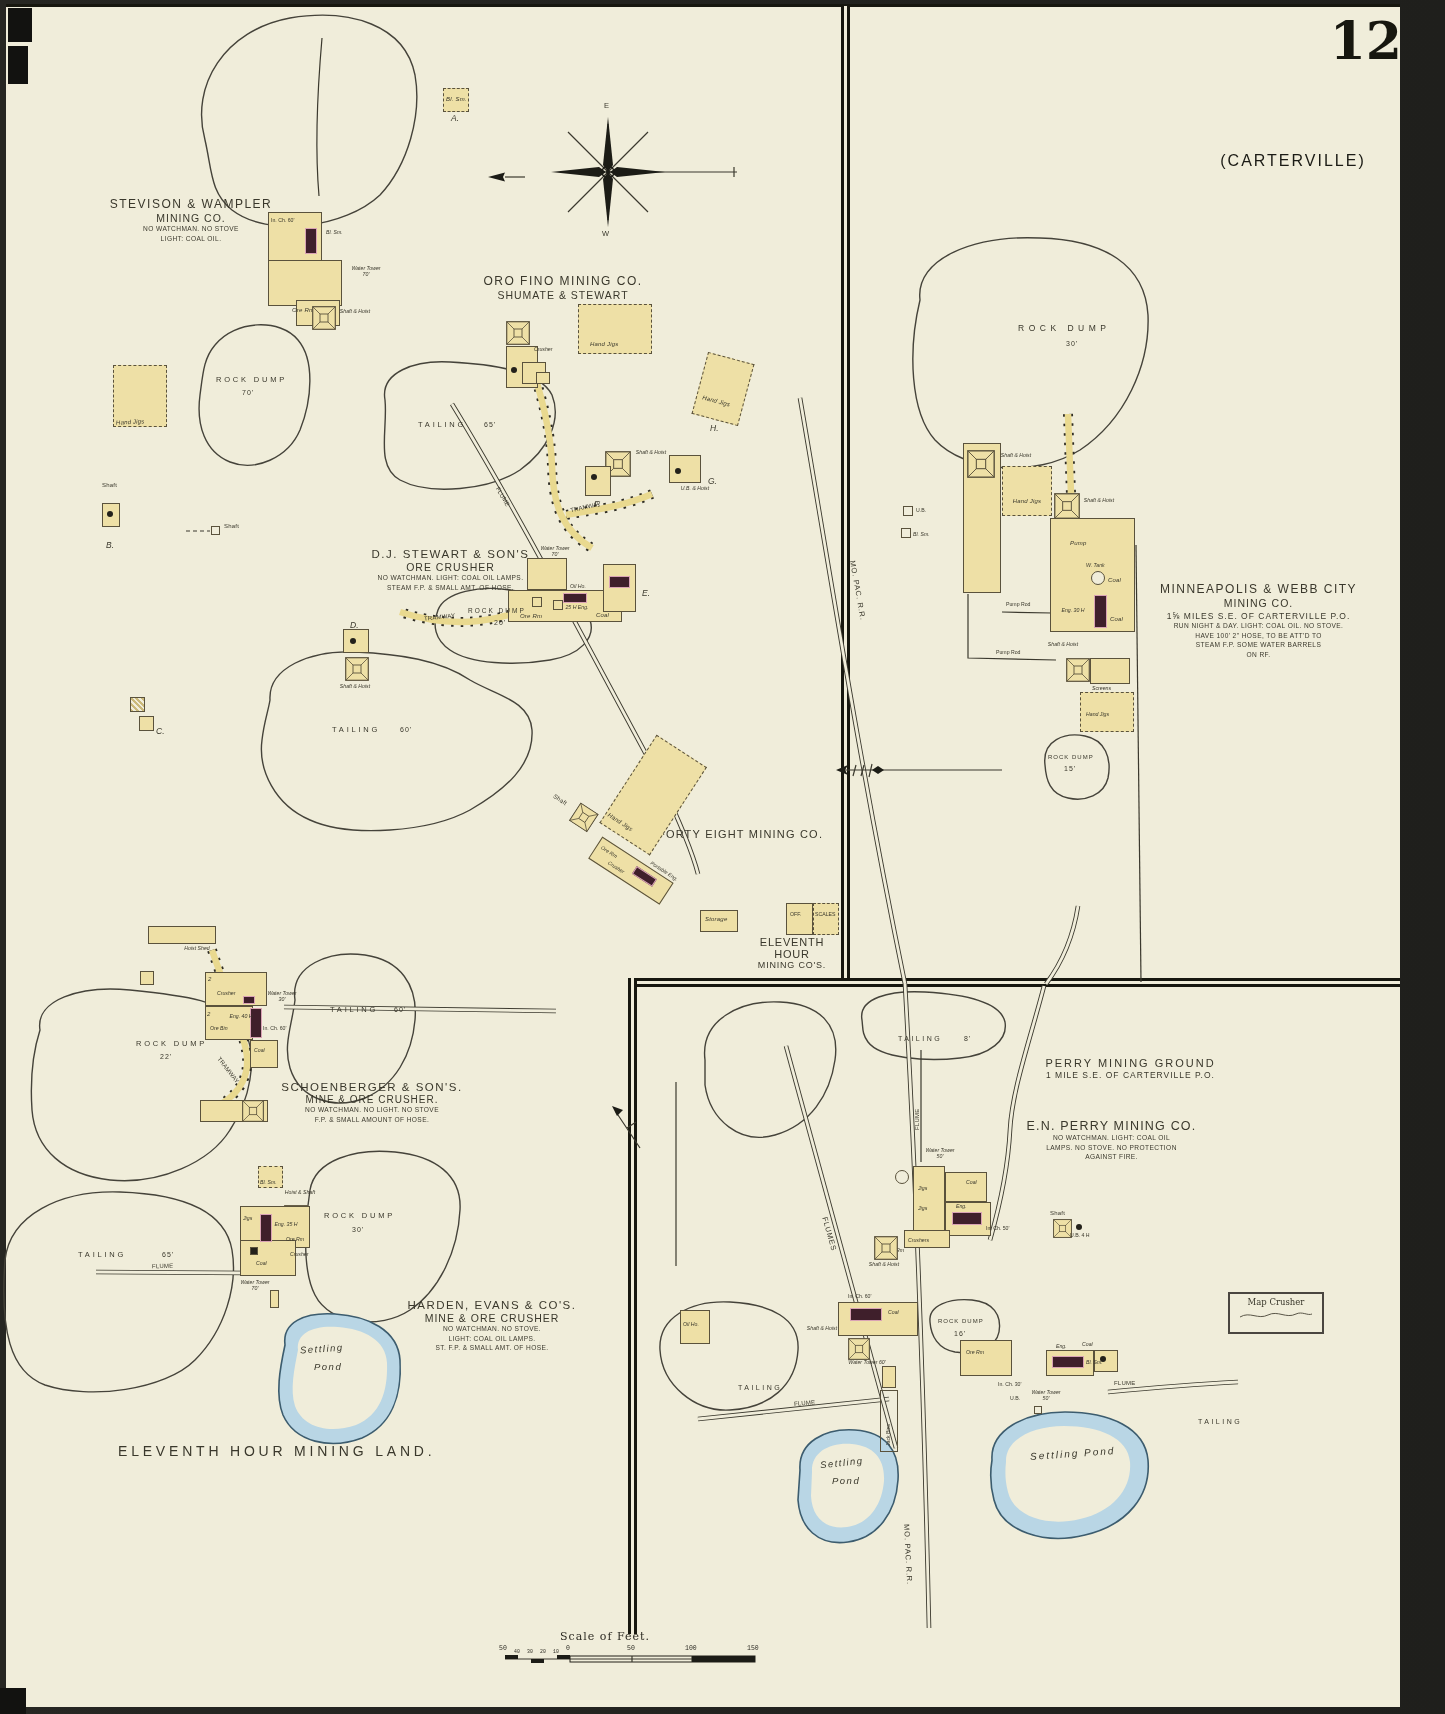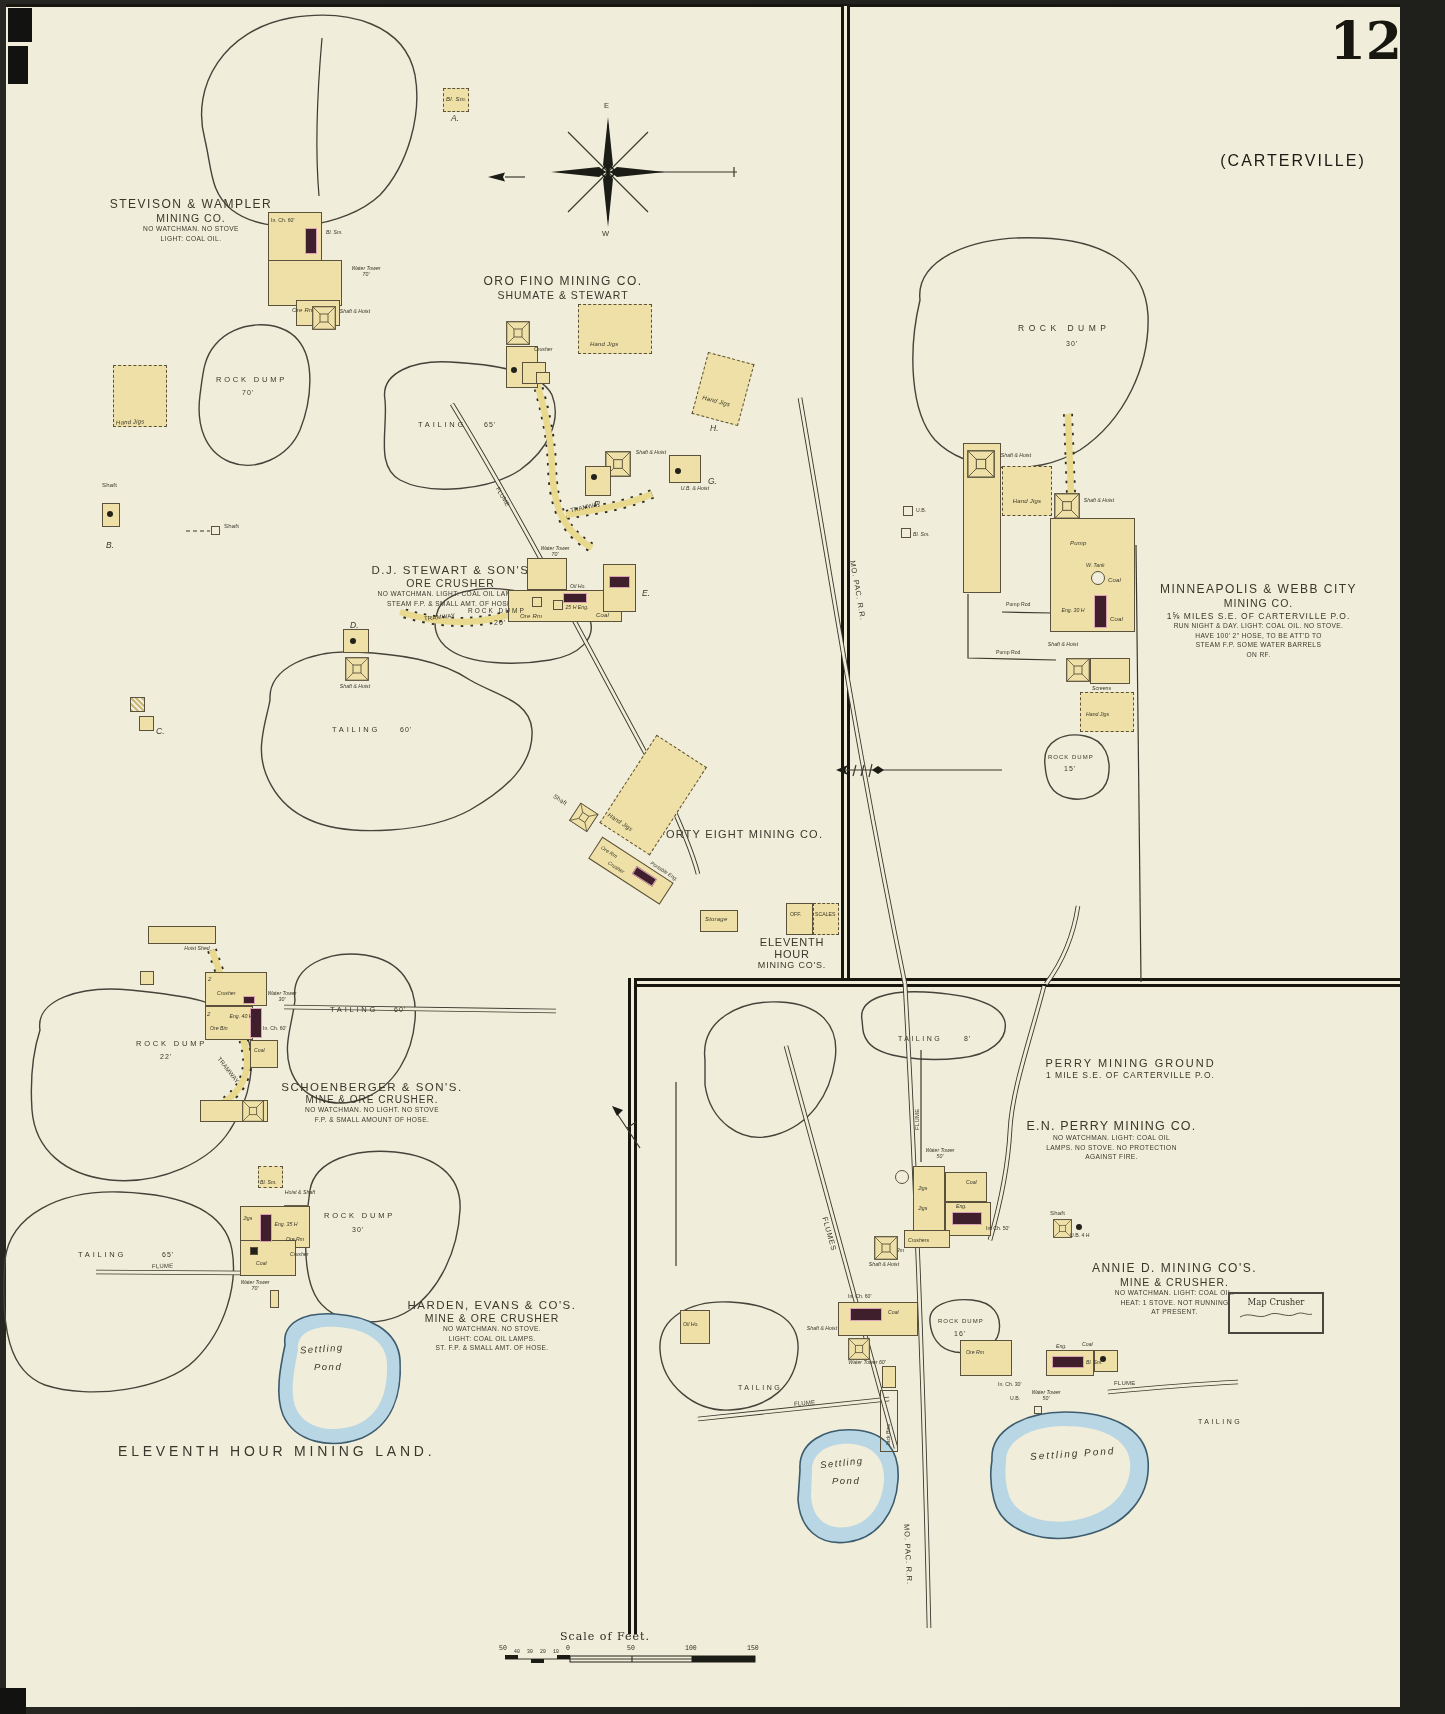--- a/index.html
+++ b/index.html
@@ -247,21 +247,21 @@
   <div class="lbl ltr" style="left:594px;top:500px">F.</div>
   <div class="b" style="left:669px;top:455px;width:32px;height:28px"></div>
   <div class="dot" style="left:675px;top:468px"></div>
   <div class="lbl xxs it wr" style="left:678px;top:486px;width:34px">U.B. &amp; Hoist</div>
   <div class="lbl ltr" style="left:708px;top:477px">G.</div>
 
   <div class="b bd" style="left:699px;top:357px;width:48px;height:64px;transform:rotate(15deg)"></div>
   <div class="lbl xs it" style="left:702px;top:398px;transform:rotate(15deg)">Hand Jigs</div>
   <div class="lbl ltr" style="left:710px;top:424px">H.</div>
 
-  <div class="tb" style="left:358px;top:564px;width:185px">
+  <div class="tb" style="left:358px;top:548px;width:185px">
     <div class="l1" style="font-size:11.5px">D.J. STEWART &amp; SON'S</div>
     <div class="l2">ORE CRUSHER</div>
     <div class="nt">NO WATCHMAN. LIGHT: COAL OIL LAMPS.</div>
     <div class="nt">STEAM F.P. &amp; SMALL AMT. OF HOSE.</div>
   </div>
   <div class="lbl xxs it wr" style="left:538px;top:546px;width:34px">Water Tower 70'</div>
   <div class="b" style="left:527px;top:558px;width:40px;height:32px"></div>
   <div class="b" style="left:508px;top:590px;width:114px;height:32px"></div>
   <div class="sq" style="left:532px;top:597px;width:10px;height:10px"></div>
   <div class="sq" style="left:553px;top:600px;width:10px;height:10px"></div>
@@ -507,27 +507,20 @@
       <path d="M1,1L8,8M23,1L16,8M1,23L8,16M23,23L16,16" stroke="#5a523c" stroke-width="0.8"></path>
       <rect x="8" y="8" width="8" height="8" fill="none" stroke="#5a523c" stroke-width="0.9"></rect>
     </svg>
   <div class="lbl xxs it wr" style="left:848px;top:1360px;width:38px">Water Tower 60'</div>
   <div class="b" style="left:882px;top:1366px;width:14px;height:22px"></div>
   <div class="sq" style="left:880px;top:1390px;width:18px;height:62px"></div>
   <div class="lbl xxs" style="left:886px;top:1446px;transform:rotate(-90deg);transform-origin:left top">Jack Bins</div>
   <div class="lbl env" style="left:738px;top:1384px;font-size:7px;letter-spacing:2.5px">TAILING</div>
   <div class="lbl xs" style="left:794px;top:1400px;transform:rotate(-5deg)">FLUME</div>
 
-  <div class="tb" style="left:1082px;top:1261px;width:185px">
-    <div class="l1">ANNIE D. MINING CO'S.</div>
-    <div class="l2">MINE &amp; CRUSHER.</div>
-    <div class="nt">NO WATCHMAN. LIGHT: COAL OIL.</div>
-    <div class="nt">HEAT: 1 STOVE. NOT RUNNING</div>
-    <div class="nt">AT PRESENT.</div>
-  </div>
   <div class="lbl" style="left:938px;top:1318px;font-size:6px;letter-spacing:1px">ROCK DUMP</div>
   <div class="lbl dep" style="left:954px;top:1330px">16'</div>
   <div class="b" style="left:960px;top:1340px;width:52px;height:36px"></div>
   <div class="b" style="left:1046px;top:1350px;width:48px;height:26px"></div>
   <div class="b" style="left:1094px;top:1350px;width:24px;height:22px"></div>
   <div class="dot" style="left:1100px;top:1356px"></div>
   <div class="eng" style="left:1052px;top:1356px;width:32px;height:12px"></div>
   <div class="lbl xxs it" style="left:966px;top:1350px">Ore Rm</div>
   <div class="lbl xxs it" style="left:1056px;top:1344px">Eng.</div>
   <div class="lbl xxs it" style="left:1082px;top:1342px">Coal</div>

